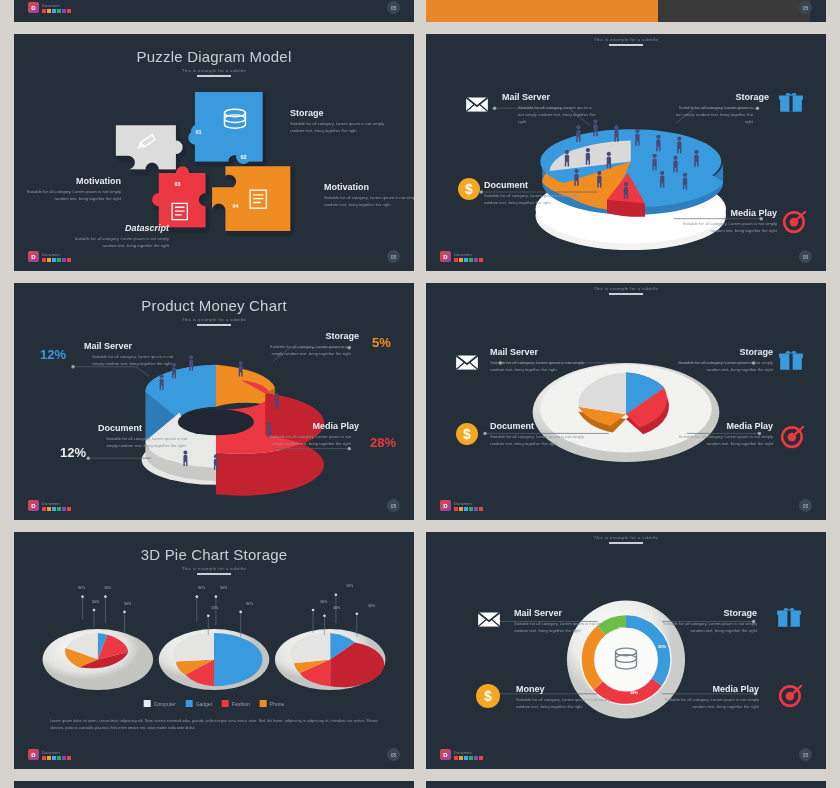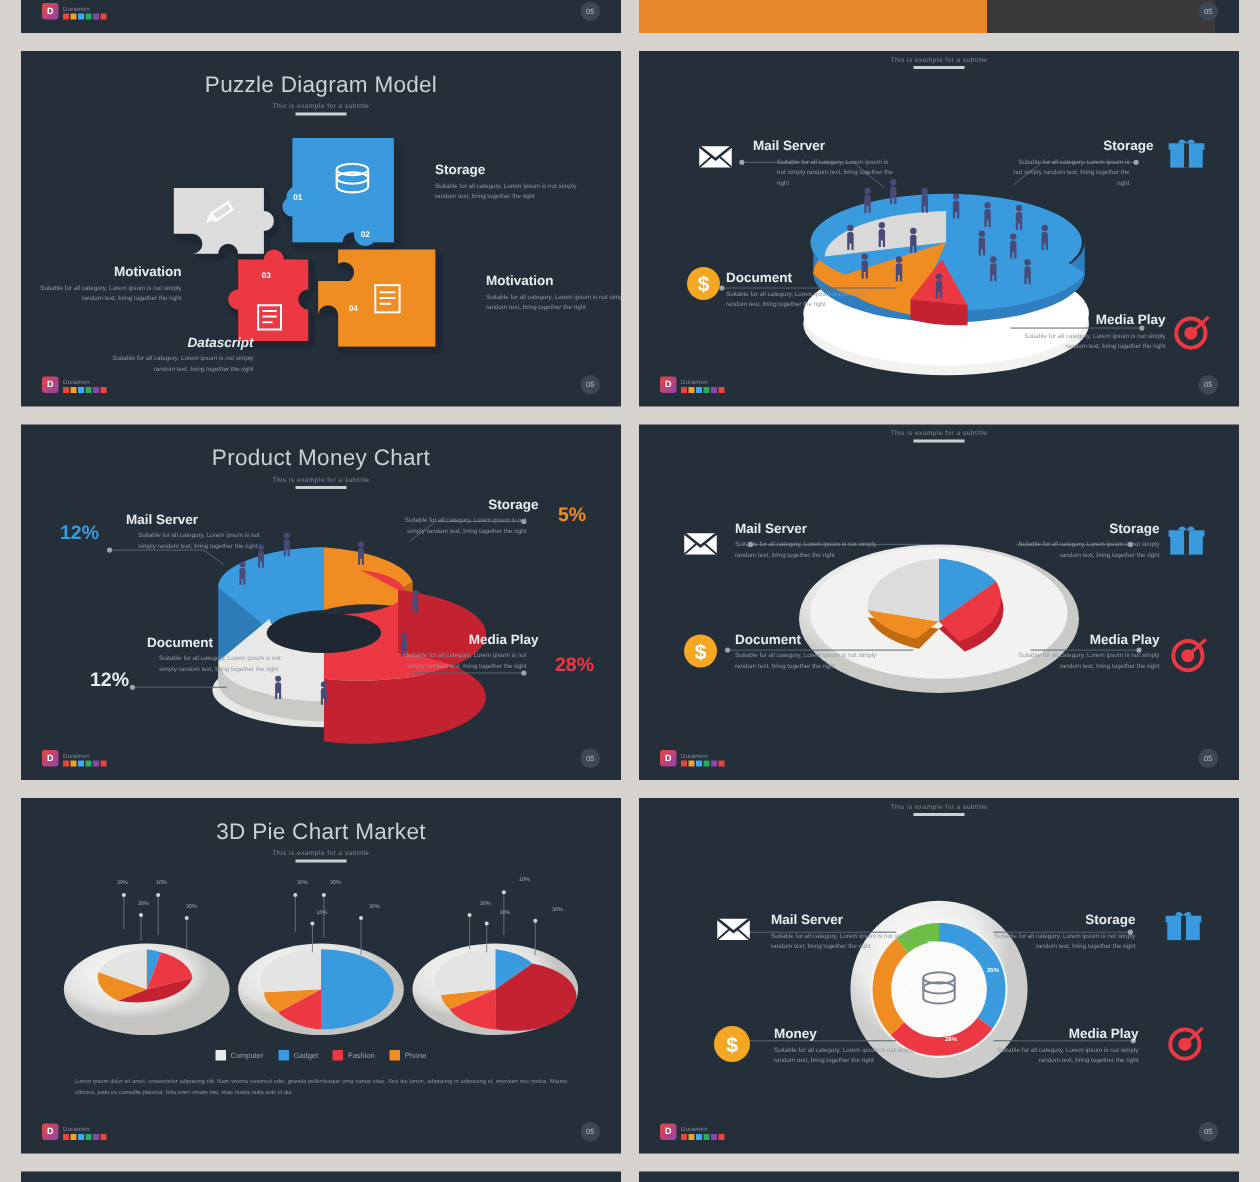--- a/index.html
+++ b/index.html
@@ -621,21 +621,21 @@
             <i style="background:#27ae60"></i>
             <i style="background:#8e44ad"></i>
             <i style="background:#e8453c"></i>
         </span>
       </div>
     </div>
     <div class="page-badge">05</div>
   </div>
 
   <div class="slide">
-    <div class="slide-title">3D Pie Chart Market</div>
+    <div class="slide-title">3D Pie Chart Storage</div>
     <div class="slide-sub">This is example  for a subtitle</div>
     <div class="sub-rule"></div>
 
     <svg viewBox="0 0 420 237" style="position:absolute;left:0;top:0;width:100%;height:100%">
       <defs>
         <radialGradient id="pl2" cx="38%" cy="32%">
           <stop offset="0%" stop-color="#ffffff"></stop>
             <stop offset="78%" stop-color="#e2e2e0"></stop>
             <stop offset="100%" stop-color="#c4c4c1"></stop>
         </radialGradient>

